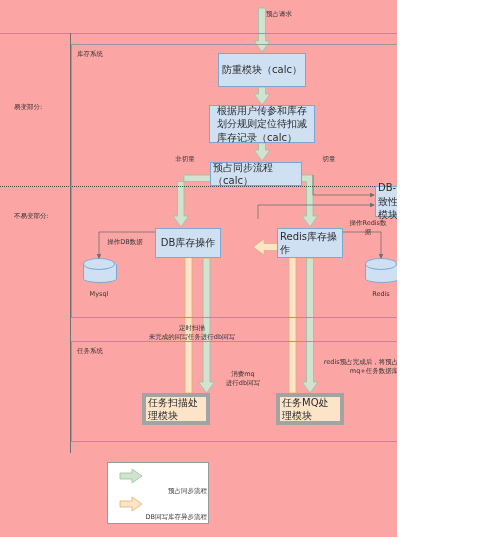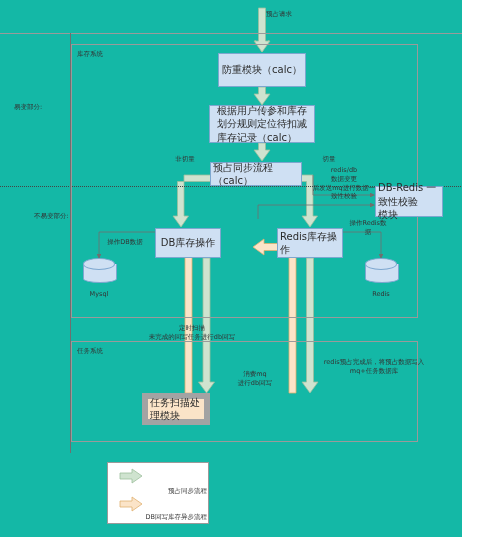--- a/index.html
+++ b/index.html
@@ -1,24 +1,24 @@
 <!DOCTYPE html>
 <html><head>
 <meta charset="utf-8">
 <style>
   html,body{margin:0;padding:0;background:#ffffff;}
   body{font-family:"DejaVu Sans","Liberation Sans",sans-serif;}
-  #stage{position:relative;width:462px;height:537px;background:#14b8a6;overflow:hidden;}
+  #stage{position:relative;width:397px;height:537px;background:#fca5a5;overflow:hidden;}
   .abs{position:absolute;}
   .lbl{font-size:6.5px;color:#333;line-height:1.35;text-align:center;white-space:pre-line;}
   .lbl-left{text-align:left;}
   .box{box-sizing:border-box;display:flex;align-items:center;justify-content:center;
        text-align:left;font-size:10px;line-height:1.35;color:#2b2b2b;white-space:pre-line;padding:2px;}
   .blue{background:#cfe0f3;border:1px solid #7da7cf;}
-  .orange{background:#fbe4c8;border:6px solid #a3a3a3;}
+  .orange{background:#fbe4c8;border:4px solid #a3a3a3;}
   .group{border:1px solid #9a9a9a;background:transparent;}
   .grouplbl{font-size:6.5px;color:#333;}
   .divider{border-top:1px solid #9a9a9a;}
   .dotted{border-top:1.5px dotted #444;}
   .ln{background:#6f6f6f;}
   .cyl{position:absolute;}
   .cyl .body{position:absolute;left:0;top:6px;width:100%;height:18px;background:#cfe0f3;border-left:1px solid #7da7cf;border-right:1px solid #7da7cf;border-bottom:1px solid #7da7cf;border-radius:0 0 50% 50%/0 0 22% 22%;}
   .cyl .top{position:absolute;left:0;top:0;width:100%;height:12px;background:#cfe0f3;border:1px solid #7da7cf;border-radius:50%;box-sizing:border-box;}
   .legend{border:1px solid #9a9a9a;background:#fff;}
   .legtxt{font-size:6.5px;color:#333;text-align:right;}
@@ -69,37 +69,33 @@
   <div class="abs dotted" style="left:0;top:186px;width:499px;"></div>
 
   <div class="abs ln" style="left:70px;top:33px;width:1px;height:420px;"></div>
 
   <div class="abs lbl" style="left:266px;top:10px;width:60px;text-align:left;">预占请求</div>
 
   <div class="abs group" style="left:71px;top:44px;width:345px;height:272px;"></div>
   <div class="abs grouplbl" style="left:77px;top:50px;">库存系统</div>
 
   <div class="abs lbl lbl-left" style="left:14px;top:103px;width:60px;">易变部分:</div>
-  <div class="abs lbl lbl-left" style="left:14px;top:212px;width:60px;margin-left:20px;">不易变部分:</div>
+  <div class="abs lbl lbl-left" style="left:14px;top:212px;width:60px;">不易变部分:</div>
 
   <div class="abs box blue" style="left:218px;top:53px;width:88px;height:34px;">防重模块（calc）</div>
 
   <div class="abs box blue" style="left:209px;top:105px;width:106px;height:38px;">根据用户传参和库存
 划分规则定位待扣减
 库存记录（calc）</div>
 
   <div class="abs box blue" style="left:210px;top:162px;width:92px;height:24px;">预占同步流程（calc）</div>
 
   <div class="abs lbl" style="left:165px;top:155px;width:40px;">非切量</div>
   <div class="abs lbl" style="left:309px;top:155px;width:40px;">切量</div>
 
-  <div class="abs lbl" style="left:310px;top:166px;width:68px;">redis/db
-数据变更
-后发送mq进行数据一
-致性校验</div>
 
   <div class="abs box blue" style="left:375px;top:186px;width:68px;height:31px;">DB-Redis 一致性校验
 模块</div>
 
   <div class="abs box blue" style="left:155px;top:228px;width:66px;height:30px;">DB库存操作</div>
 
   <div class="abs box blue" style="left:277px;top:228px;width:66px;height:30px;">Redis库存操作</div>
 
   <div class="abs lbl" style="left:95px;top:219px;width:60px;margin-top:19px;">操作DB数据</div>
   <div class="abs lbl" style="left:345px;top:219px;width:46px;">操作Redis数
@@ -112,29 +108,30 @@
   <div class="abs lbl" style="left:83px;top:290px;width:32px;">Mysql</div>
 
   <div class="cyl" style="left:365px;top:258px;width:32px;height:30px;">
     <div class="body"></div>
     <div class="top"></div>
   </div>
   <div class="abs lbl" style="left:365px;top:290px;width:32px;">Redis</div>
 
   <div class="abs lbl" style="left:136px;top:324px;width:112px;">定时扫描
 未完成的回写任务进行db回写</div>
-  <div class="abs lbl" style="left:227px;top:370px;width:56px;">消费mq
+  <div class="abs lbl" style="left:215px;top:370px;width:56px;">消费mq
 进行db回写</div>
   <div class="abs lbl" style="left:318px;top:358px;width:112px;">redis预占完成后，将预占数据写入
 mq+任务数据库</div>
 
   <div class="abs group" style="left:71px;top:341px;width:345px;height:99px;"></div>
   <div class="abs grouplbl" style="left:77px;top:347px;text-align:right;">任务系统</div>
 
   <div class="abs box orange" style="left:142px;top:393px;width:68px;height:32px;">任务扫描处理模块</div>
+  <div class="abs box orange" style="left:276px;top:393px;width:68px;height:32px;">任务MQ处理模块</div>
 
   <div class="abs legend" style="left:107px;top:462px;width:100px;height:60px;">
     <svg width="100" height="60">
       <path d="M12,10 L24,10 L24,6 L34,13 L24,20 L24,16 L12,16 Z" fill="#cfe3cf" stroke="#9dbf9d" stroke-width="0.8"></path>
       <path d="M12,38 L24,38 L24,34 L34,41 L24,48 L24,44 L12,44 Z" fill="#fbe4c8" stroke="#e0b070" stroke-width="0.8"></path>
     </svg>
   </div>
   <div class="abs legtxt" style="left:107px;top:487px;width:100px;">预占同步流程</div>
   <div class="abs legtxt" style="left:107px;top:513px;width:100px;">DB回写库存异步流程</div>
 

